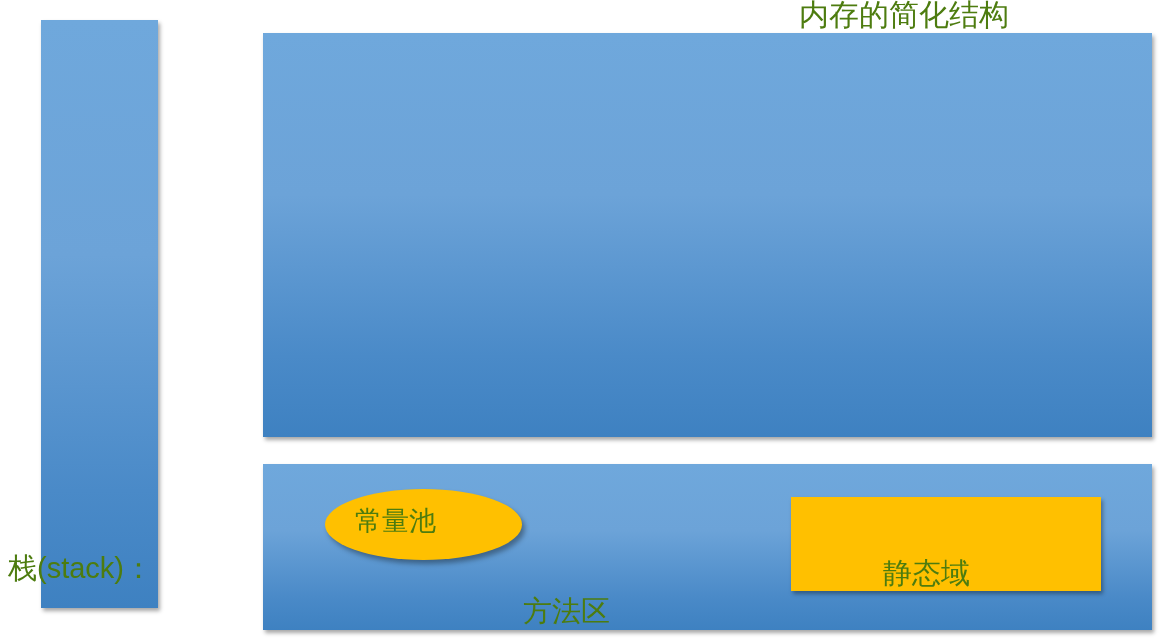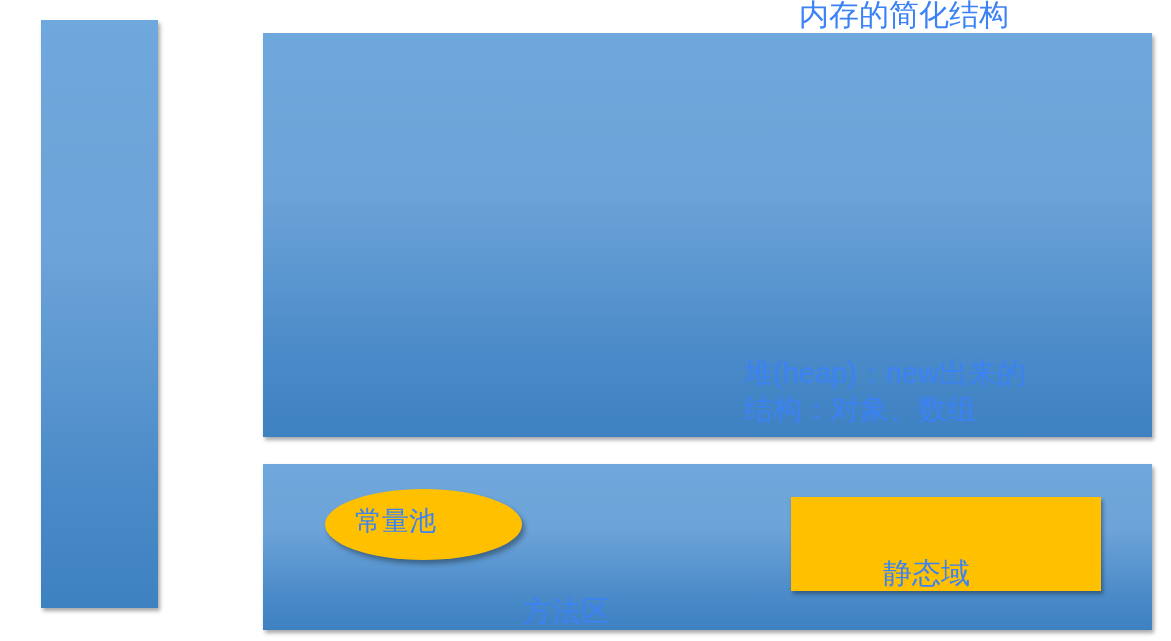--- a/index.html
+++ b/index.html
@@ -33,21 +33,21 @@
 
   .amber-ellipse {
     position: absolute;
     background: #FFC000;
     border-radius: 50%;
     box-shadow: 3px 4px 5px rgba(0,0,0,0.35);
   }
 
   .label {
     position: absolute;
-    color: #3b82f6;
+    color: #4d7c0f;
     line-height: 1.06;
     white-space: pre;
   }
 
   #title-label {
     font-size: 30px;
     left: 799px;
     top: -1px;
   }
 
@@ -94,23 +94,22 @@
   <div class="blue-block" id="heap-block" style="left:263px; top:33px; width:889px; height:404px;"></div>
 
   <div class="blue-block" id="method-area-block" style="left:263px; top:464px; width:889px; height:166px;"></div>
 
   <div class="amber-ellipse" id="constant-pool-ellipse" style="left:325px; top:489px; width:197px; height:71px;"></div>
 
   <div class="amber-rect" id="static-field-rect" style="left:791px; top:497px; width:310px; height:94px;"></div>
 
   <div class="label" id="title-label">内存的简化结构</div>
 
-  <div class="label" id="heap-label"><span>堆(heap)：new出来的</span><span class="line2">结构：对象、数组</span></div>
 
-  <div class="label" id="stack-label"></div>
+  <div class="label" id="stack-label"><span>栈(stack)：</span></div>
 
   <div class="label" id="pool-label">常量池</div>
 
   <div class="label" id="method-area-label">方法区</div>
 
   <div class="label" id="static-label">静态域</div>
 
 </div>
 
 </body></html>

